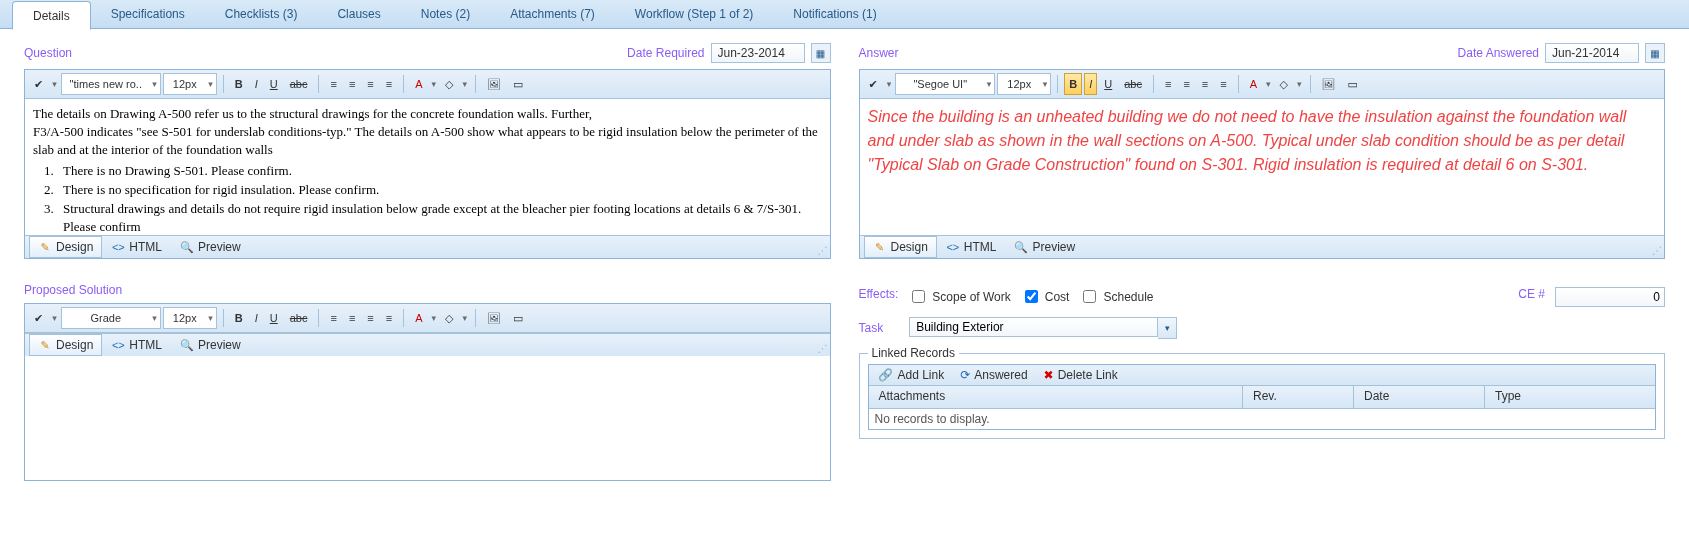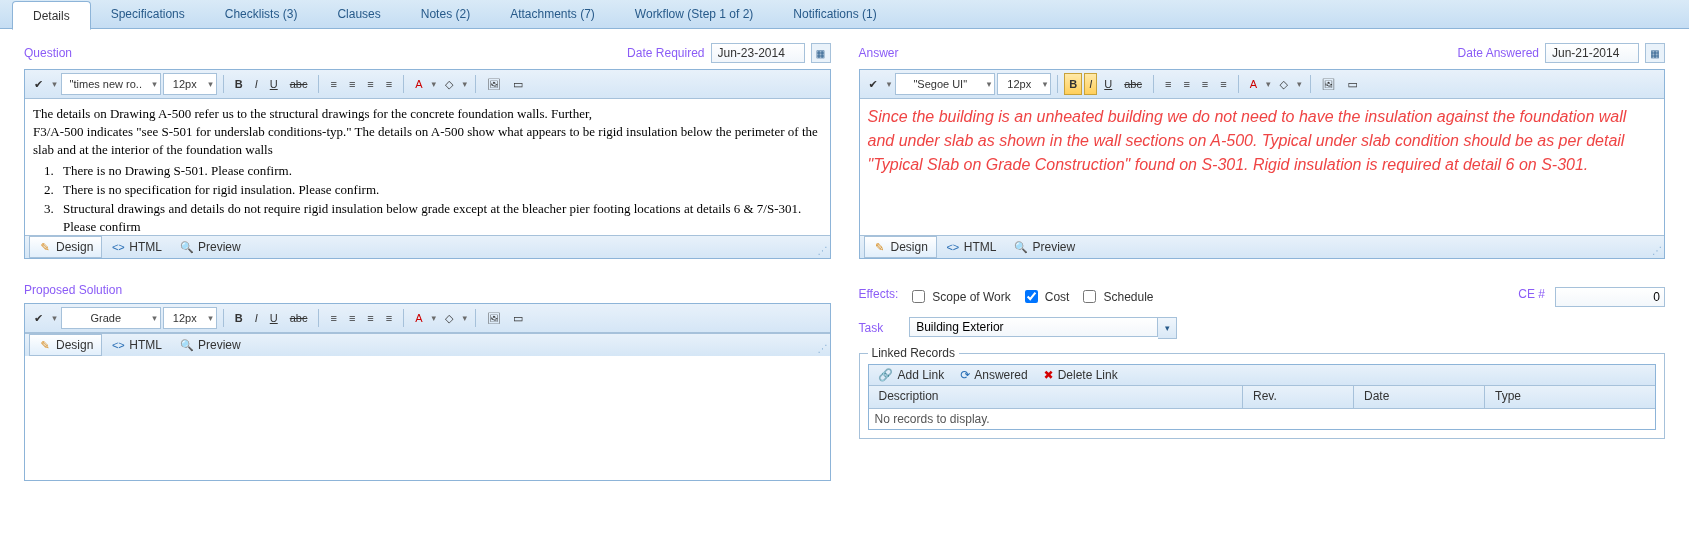--- a/index.html
+++ b/index.html
@@ -316,21 +316,21 @@
           <span class="grid-btn">
               <span style="color:#2a6fb5">⟳</span>
               <span>Answered</span>
             </span>
           <span class="grid-btn">
               <span style="color:#d40000">✖</span>
               <span>Delete Link</span>
             </span>
         </div>
         <div class="grid-header">
-          <div class="gh c1">Description</div>
+          <div class="gh c1">Attachments</div>
           <div class="gh c2">Rev.</div>
           <div class="gh c3">Date</div>
           <div class="gh c4">Type</div>
         </div>
         <div class="grid-empty">No records to display.</div>
       </div>
     </div>
 
   </div>
 </div>

